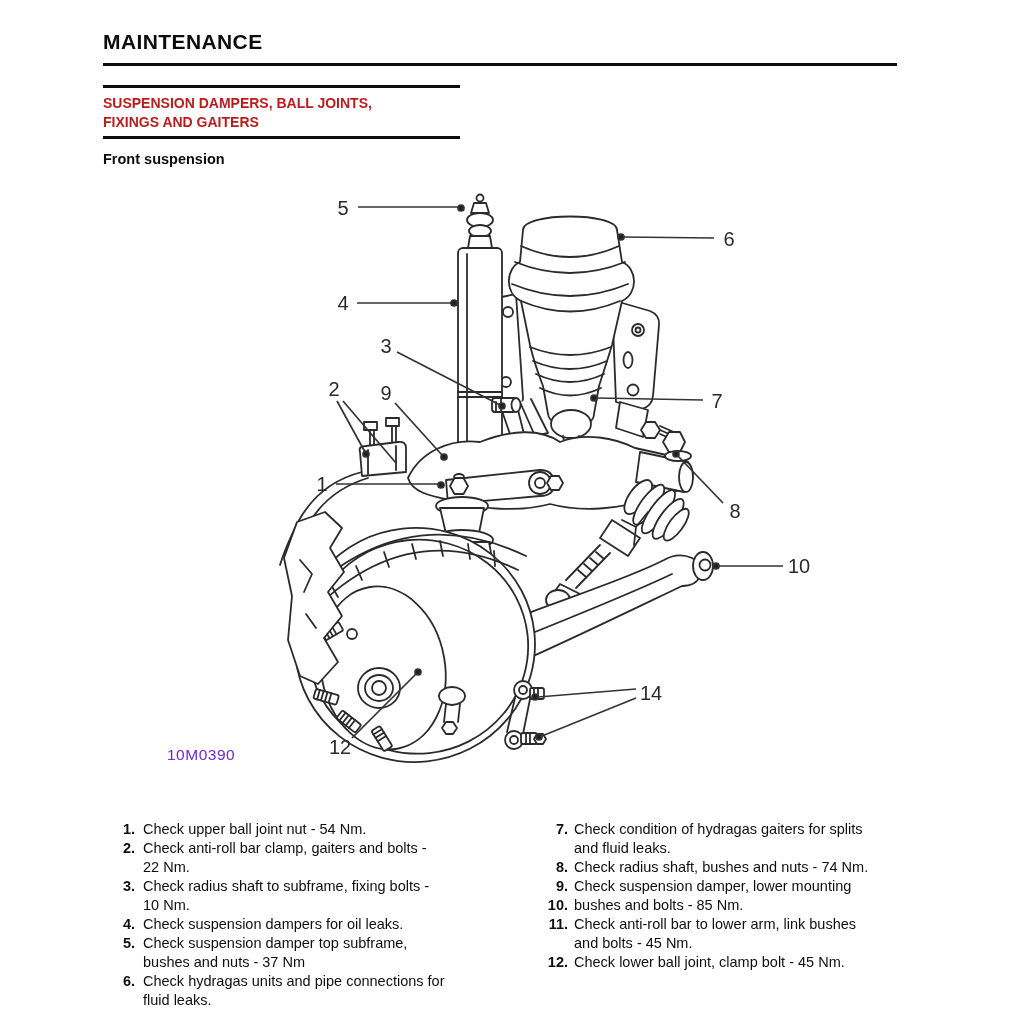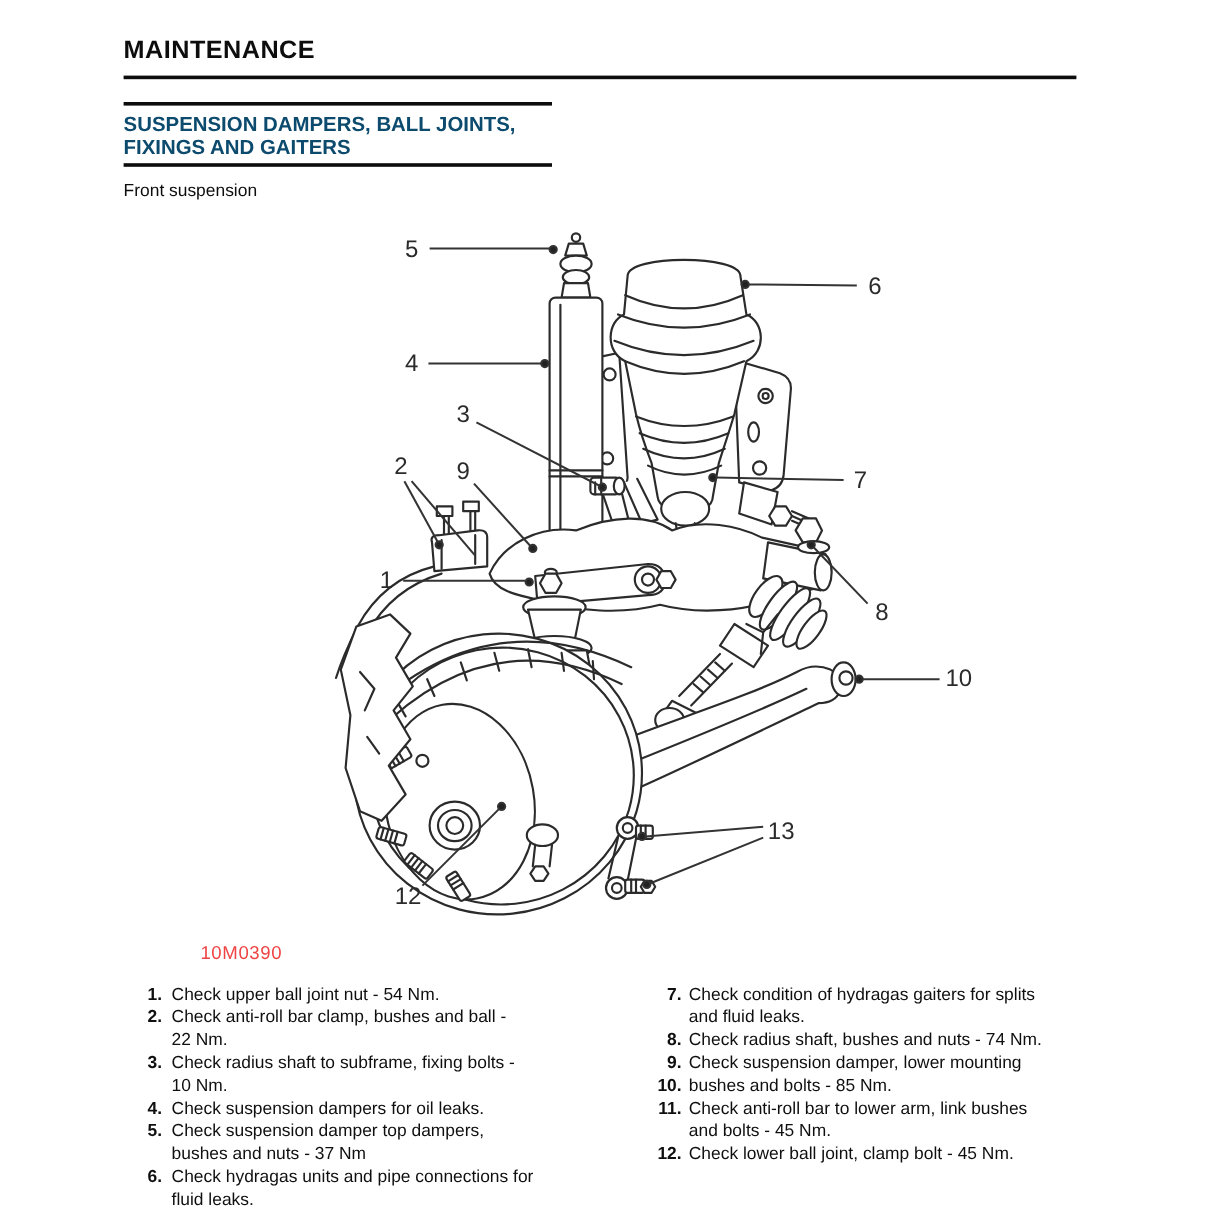--- a/index.html
+++ b/index.html
@@ -11,34 +11,34 @@
   .page-title{
     position:absolute; left:103px; top:30px;
     font-size:21px; font-weight:bold; letter-spacing:.4px; color:#0d0d0d;
   }
   .rule{ position:absolute; background:#0d0d0d; height:3px; }
   .rule-title{ left:103px; top:63px; width:794px; }
   .rule-sec-top{ left:103px; top:85px; width:357px; }
   .rule-sec-bot{ left:103px; top:136px; width:357px; }
   .section-heading{
     position:absolute; left:103px; top:94px;
-    font-size:17px; font-weight:bold; line-height:19px; color:#0c4a6e;
+    font-size:14px; font-weight:bold; line-height:19px; color:#b91c1c;
   }
   .sub-heading{
     position:absolute; left:103px; top:151px;
-    font-size:14.5px; font-weight:normal; color:#0d0d0d;
+    font-size:14.5px; font-weight:bold; color:#0d0d0d;
   }
   .diagram{ position:absolute; left:90px; top:175px; width:730px; height:620px; }
   .callout{
     position:absolute; width:34px; text-align:center;
     font-size:20px; line-height:24px; color:#2b2b2b;
   }
   .fig-code{
-    position:absolute; left:167px; top:786px;
-    font-size:15.5px; color:#ef4444; letter-spacing:.5px;
+    position:absolute; left:167px; top:746px;
+    font-size:15.5px; color:#6d28d9; letter-spacing:.5px;
   }
   .checklist-col{ position:absolute; top:820px; font-size:14.5px; line-height:19px; color:#0f0f0f; }
   .col-left{ left:103px; width:400px; }
   .col-right{ left:528px; width:400px; }
   .check-item{ display:flex; align-items:flex-start; }
   .check-item .num{ flex:none; width:32px; text-align:right; font-weight:bold; padding-right:8px; }
   .col-right .check-item .num{ width:40px; padding-right:6px; }
   .check-item .lines{ flex:1; }
 </style>
 </head>
@@ -241,56 +241,56 @@
   <div class="callout" style="left:305px;top:472px">1</div>
   <div class="callout" style="left:317px;top:377px">2</div>
   <div class="callout" style="left:369px;top:334px">3</div>
   <div class="callout" style="left:326px;top:291px">4</div>
   <div class="callout" style="left:326px;top:196px">5</div>
   <div class="callout" style="left:712px;top:227px">6</div>
   <div class="callout" style="left:700px;top:389px">7</div>
   <div class="callout" style="left:718px;top:499px">8</div>
   <div class="callout" style="left:369px;top:381px">9</div>
   <div class="callout" style="left:782px;top:554px">10</div>
-  <div class="callout" style="left:634px;top:681px">13</div>
+  <div class="callout" style="left:634px;top:681px">14</div>
   <div class="callout" style="left:323px;top:735px">12</div>
 
   <div class="fig-code">10M0390</div>
 
   <div class="checklist-col col-left">
     <div class="check-item">
       <span class="num">1.</span>
       <span class="lines">
           <div>Check upper ball joint nut - 54 Nm.</div>
         </span>
     </div>
     <div class="check-item">
       <span class="num">2.</span>
       <span class="lines">
-        <div>Check anti-roll bar clamp, bushes and ball -</div>
+        <div>Check anti-roll bar clamp, gaiters and bolts -</div>
         <div>22 Nm.</div>
       </span>
     </div>
     <div class="check-item">
       <span class="num">3.</span>
       <span class="lines">
         <div>Check radius shaft to subframe, fixing bolts -</div>
         <div>10 Nm.</div>
       </span>
     </div>
     <div class="check-item">
       <span class="num">4.</span>
       <span class="lines">
           <div>Check suspension dampers for oil leaks.</div>
         </span>
     </div>
     <div class="check-item">
       <span class="num">5.</span>
       <span class="lines">
-        <div>Check suspension damper top dampers,</div>
+        <div>Check suspension damper top subframe,</div>
         <div>bushes and nuts - 37 Nm</div>
       </span>
     </div>
     <div class="check-item">
       <span class="num">6.</span>
       <span class="lines">
         <div>Check hydragas units and pipe connections for</div>
         <div>fluid leaks.</div>
       </span>
     </div>

